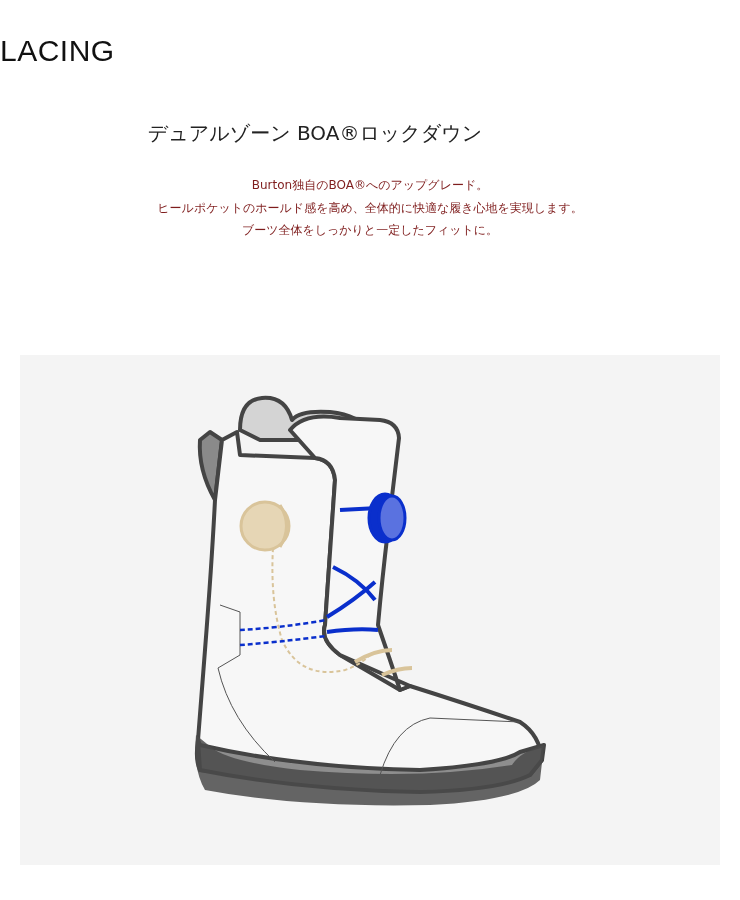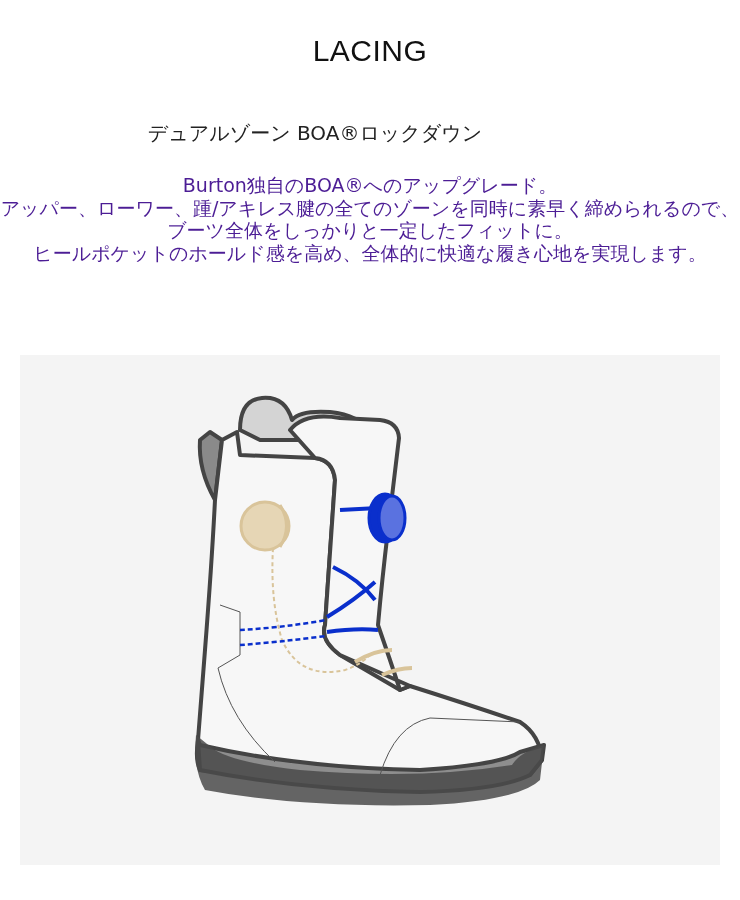--- a/index.html
+++ b/index.html
@@ -1,38 +1,37 @@
 <!DOCTYPE html>
 <html><head>
 <meta charset="utf-8">
 <style>
   html, body { margin: 0; padding: 0; background: #ffffff; }
   body { width: 740px; height: 900px; position: relative; overflow: hidden;
          font-family: "DejaVu Sans", "Liberation Sans", sans-serif; color: #222; }
-  .title { position: absolute; top: 34px; left: 0; width: 740px; text-align: center;
+  .title { position: absolute; top: 34px; left: 0; width: 740px; 
            font-family: "Liberation Sans", sans-serif; font-size: 30px; font-weight: 500; color: #111; letter-spacing: 0.5px; }
   .subtitle { position: absolute; top: 120px; left: 0; width: 630px; text-align: center;
               font-size: 20px; color: #222; }
   .body-text { position: absolute; top: 174px; left: 0; width: 740px; text-align: center;
-               font-size: 19px; line-height: 22.5px; color: #4c1d95; }
+               font-size: 12px; line-height: 22.5px; color: #7f1d1d; }
   .body-text div { white-space: nowrap; }
   .panel { position: absolute; left: 20px; top: 355px; width: 700px; height: 510px; background: #f4f4f4; }
   .boot { position: absolute; left: 0; top: 0; }
 </style>
 </head>
 <body>
 
 <div class="title">LACING</div>
 <div class="subtitle">デュアルゾーン BOA®ロックダウン</div>
 
 <div class="body-text">
   <div>Burton独自のBOA®へのアップグレード。</div>
-  <div>アッパー、ローワー、踵/アキレス腱の全てのゾーンを同時に素早く締められるので、</div>
+  <div>ヒールポケットのホールド感を高め、全体的に快適な履き心地を実現します。</div>
   <div>ブーツ全体をしっかりと一定したフィットに。</div>
-  <div>ヒールポケットのホールド感を高め、全体的に快適な履き心地を実現します。</div>
 </div>
 
 <div class="panel">
   <svg class="boot" width="700" height="510" viewBox="20 355 700 510" xmlns="http://www.w3.org/2000/svg">
 
     <path d="M210,432 L200,440 Q198,470 215,500 L222,440 Z" fill="#8a8a8a" stroke="#444" stroke-width="4" stroke-linejoin="round"></path>
 
     <path d="M240,430 Q240,400 262,398 Q285,396 292,420 Q300,410 330,412 Q360,415 368,432 L350,440 L260,440 Z" fill="#d4d4d4" stroke="#444" stroke-width="4" stroke-linejoin="round"></path>
 
     <path d="M222,440 L237,432 L240,455 L315,458 Q333,460 335,480 L325,625 Q320,640 340,655 L400,690 L410,686 Q470,705 520,722 Q540,735 542,760 L530,775 Q420,790 300,780 L200,770 Q195,760 198,740 L205,650 Q212,560 215,500 Z" fill="#f7f7f7" stroke="#444" stroke-width="4" stroke-linejoin="round"></path>

